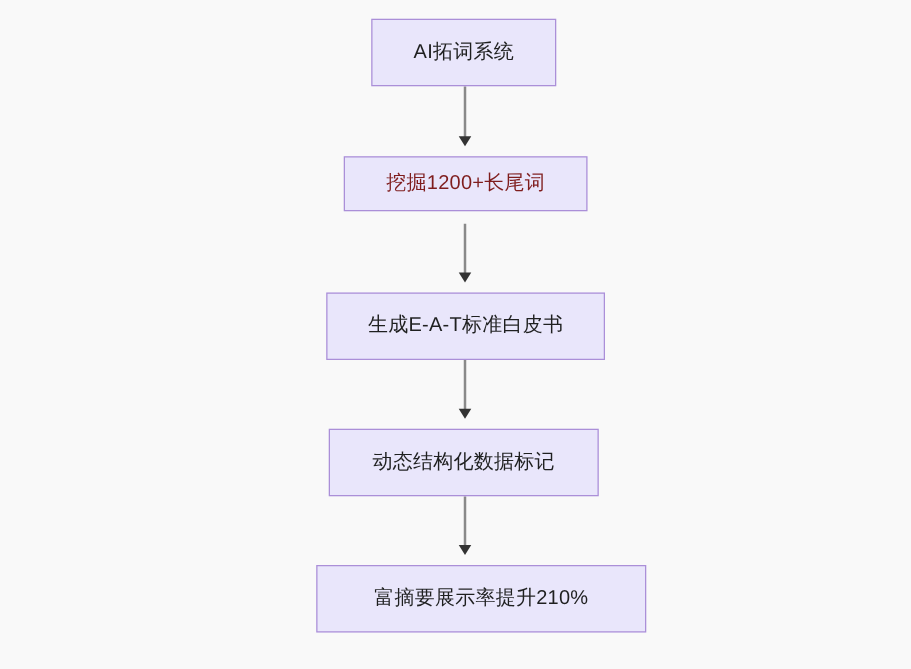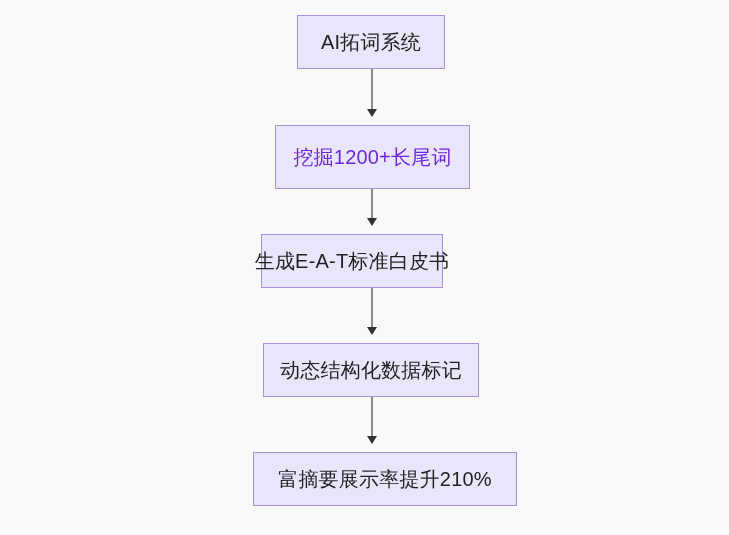--- a/index.html
+++ b/index.html
@@ -22,21 +22,21 @@
 
   .node {
     position: absolute;
     box-sizing: border-box;
     background: #e9e6fb;
     border: 1.6px solid #ab8fd8;
     display: flex;
     align-items: center;
     justify-content: center;
     color: #1f2020;
-    font-size: 20px;
+    font-size: 16px;
     font-weight: 400;
     line-height: 1.2;
     letter-spacing: 0.2px;
     white-space: nowrap;
   }
 
   .node-label {
     display: block;
   }
 
@@ -82,25 +82,25 @@
   </div>
   <div class="edge" id="edge-3" style="left: 371px; top: 397px; height: 47px;">
     <div class="edge-line" style="height: 40px; background: rgb(138, 138, 138);"></div>
     <div class="edge-arrow" style="top: 39px; border-top-color: rgb(51, 51, 51);"></div>
   </div>
 
   <div class="node" id="node-0" style="left: 297px; top: 15px; width: 148px; height: 54px; background: rgb(233, 230, 251); border-color: rgb(171, 143, 216); color: rgb(31, 32, 32);">
     <span class="node-label">AI拓词系统</span>
   </div>
 
-  <div class="node" id="node-1" style="left: 275px; top: 125px; width: 195px; height: 64px; background: rgb(233, 230, 251); border-color: rgb(171, 143, 216); color: #6d28d9;">
+  <div class="node" id="node-1" style="left: 275px; top: 125px; width: 195px; height: 44px; background: rgb(233, 230, 251); border-color: rgb(171, 143, 216); color: #7f1d1d;">
     <span class="node-label">挖掘1200+长尾词</span>
   </div>
 
-  <div class="node" id="node-2" style="left: 261px; top: 234px; width: 182px; height: 54px; background: rgb(233, 230, 251); border-color: rgb(171, 143, 216); color: rgb(31, 32, 32);">
+  <div class="node" id="node-2" style="left: 261px; top: 234px; width: 223px; height: 54px; background: rgb(233, 230, 251); border-color: rgb(171, 143, 216); color: rgb(31, 32, 32);">
     <span class="node-label">生成E-A-T标准白皮书</span>
   </div>
 
   <div class="node" id="node-3" style="left: 263px; top: 343px; width: 216px; height: 54px; background: rgb(233, 230, 251); border-color: rgb(171, 143, 216); color: rgb(31, 32, 32);">
     <span class="node-label">动态结构化数据标记</span>
   </div>
 
   <div class="node" id="node-4" style="left: 253px; top: 452px; width: 264px; height: 54px; background: rgb(233, 230, 251); border-color: rgb(171, 143, 216); color: rgb(31, 32, 32);">
     <span class="node-label">富摘要展示率提升210%</span>
   </div>

